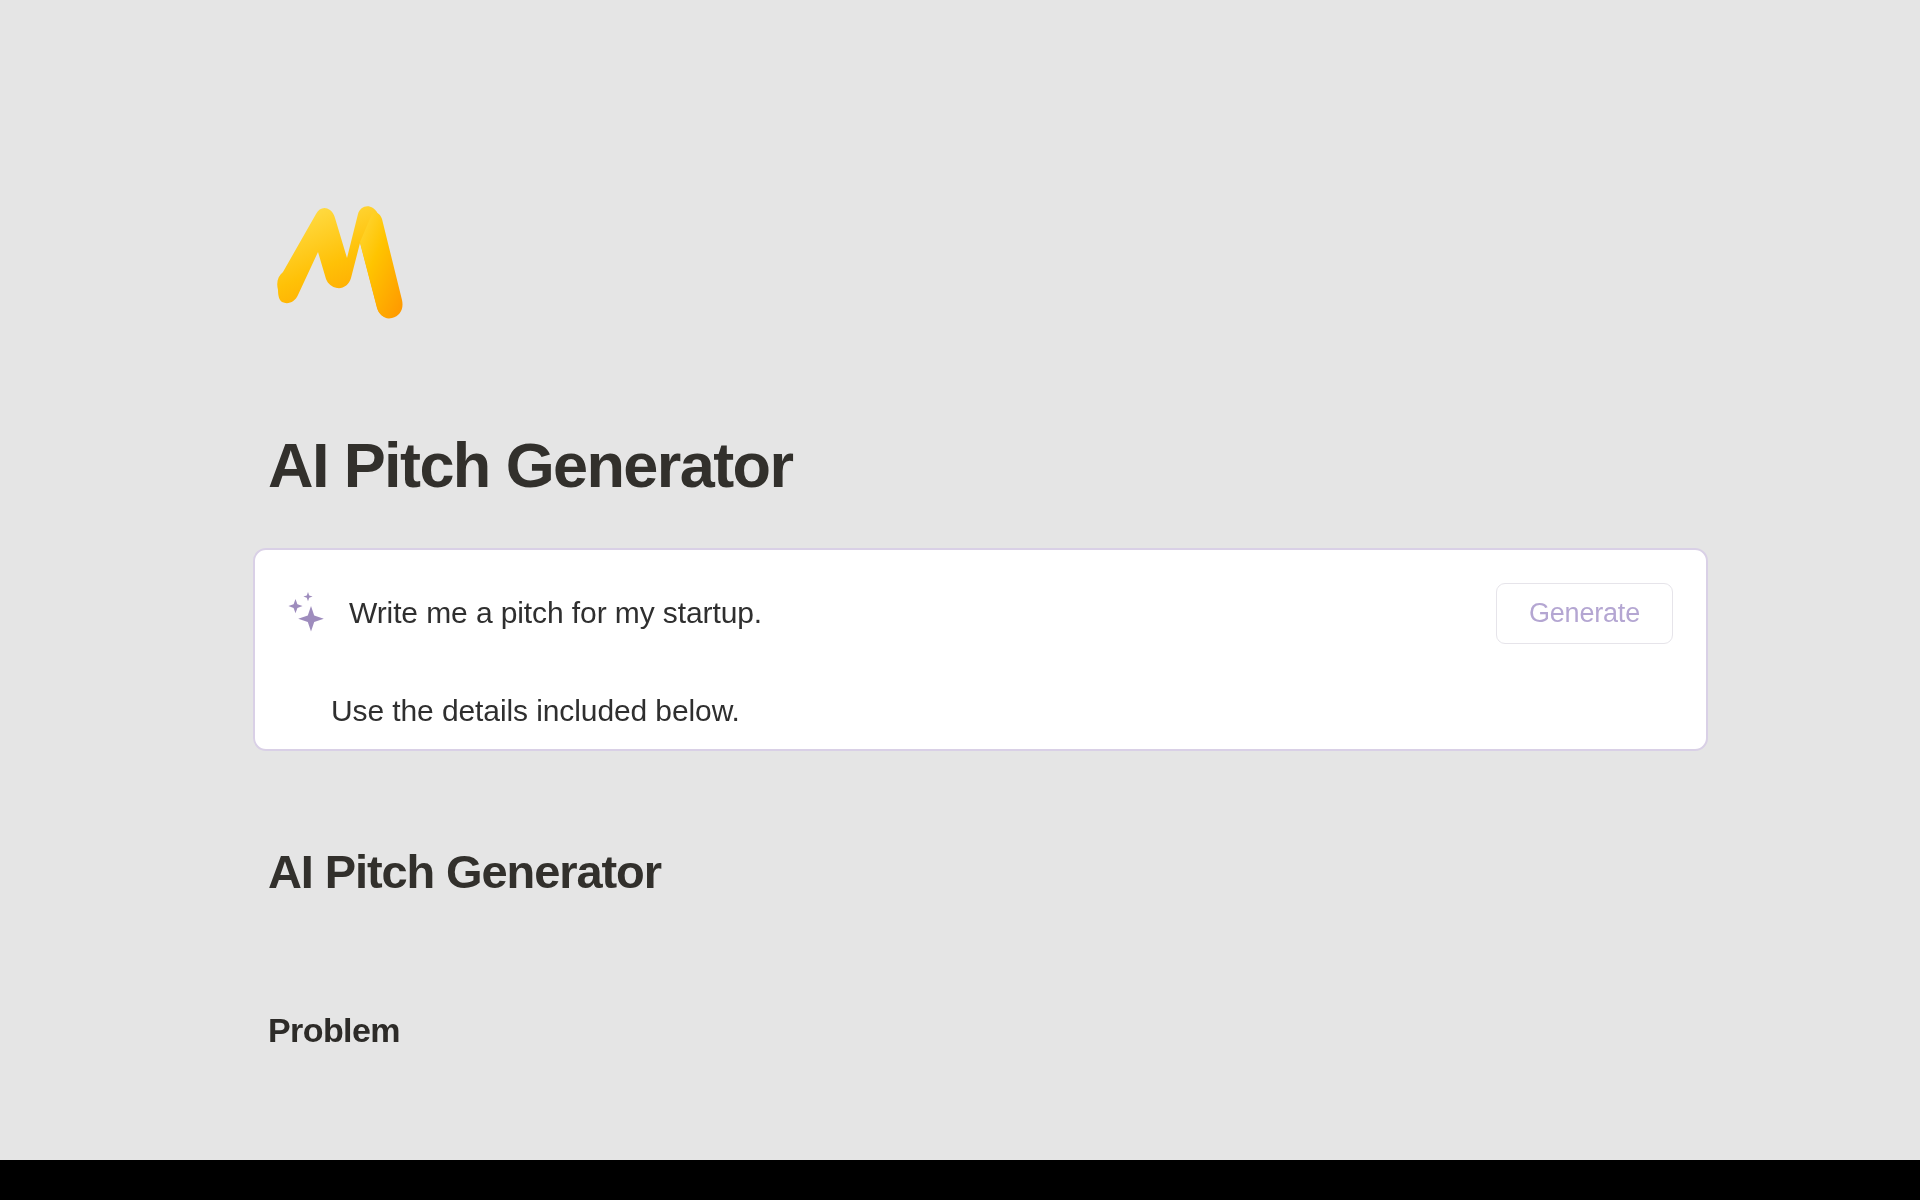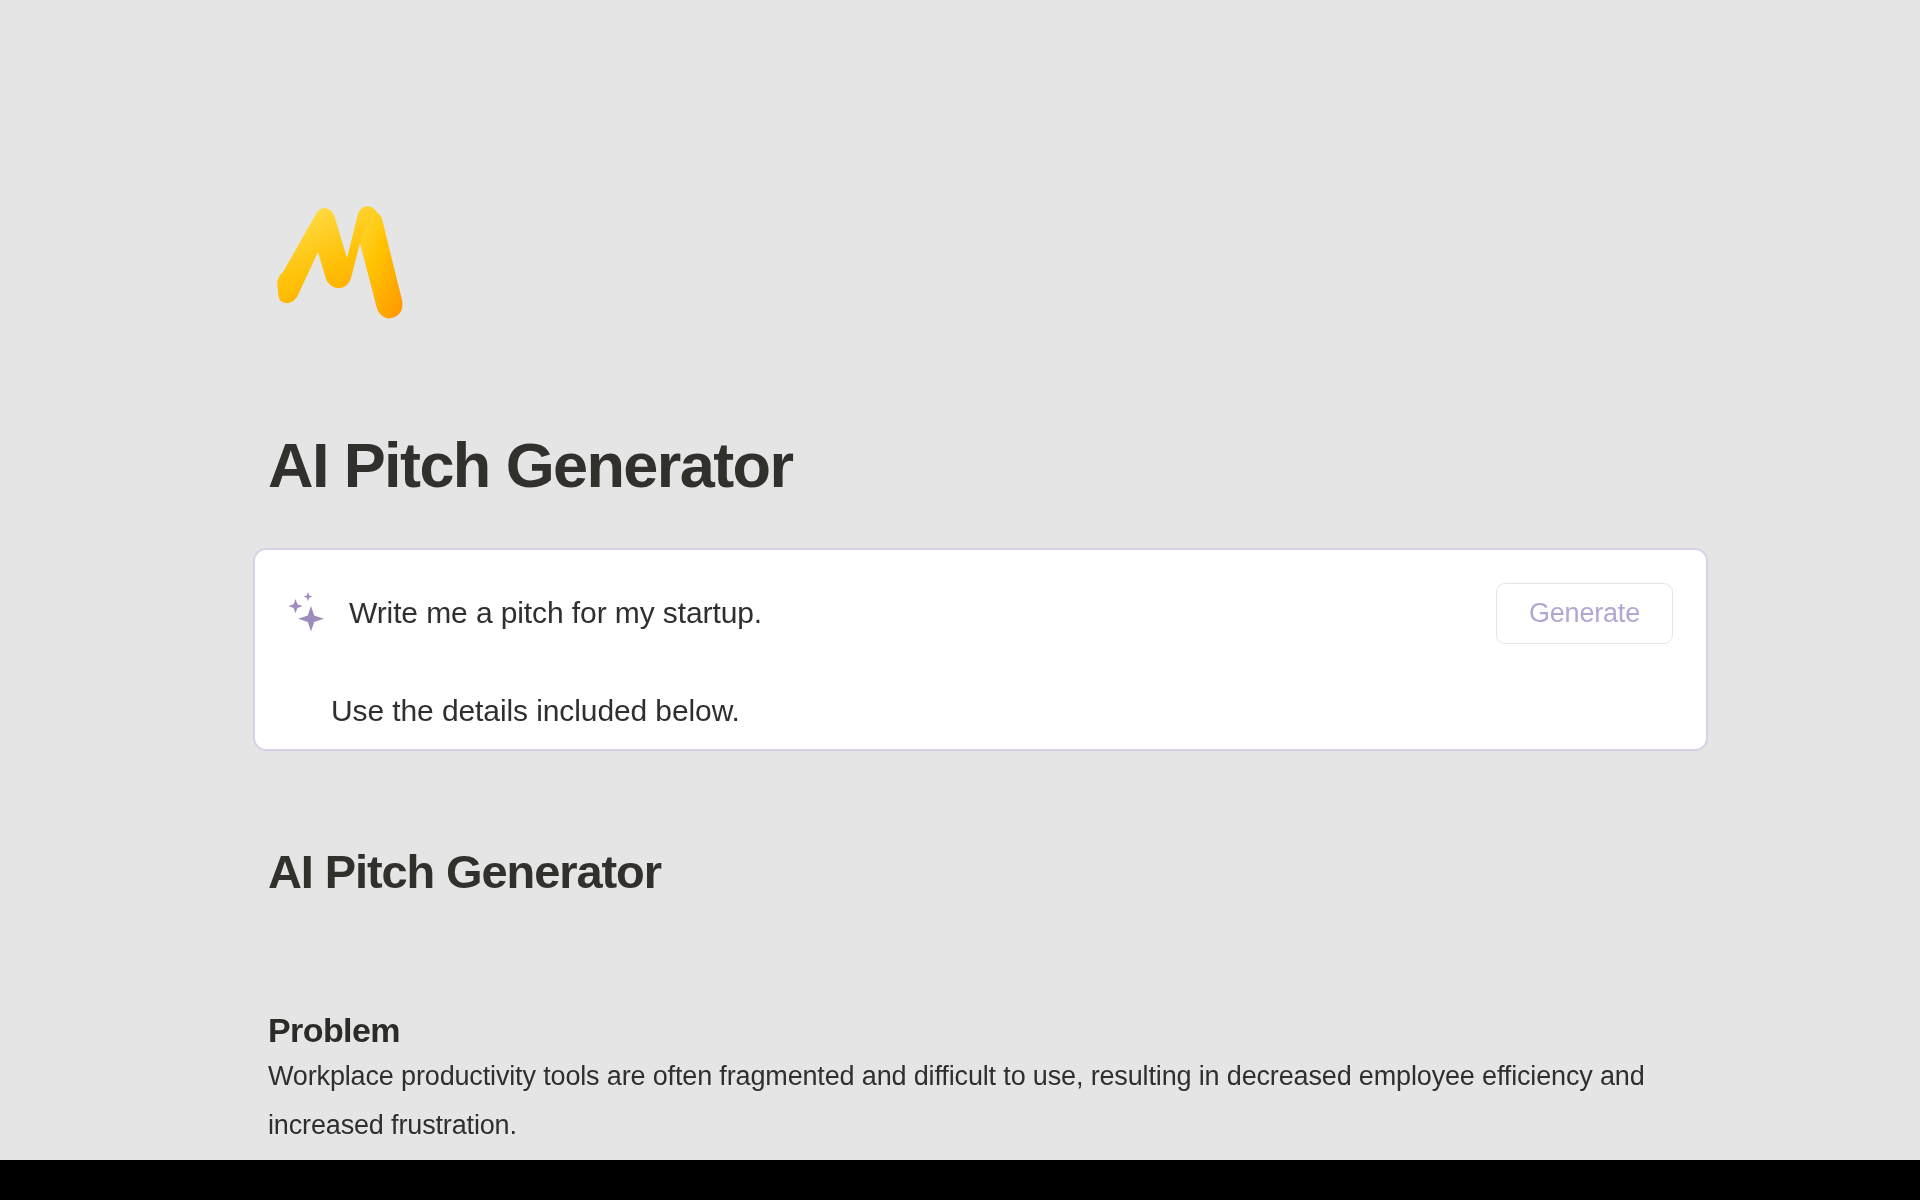--- a/index.html
+++ b/index.html
@@ -216,19 +216,18 @@
         <div class="prompt-line-2">Use the details included below.</div>
 
         <button class="generate-button">Generate</button>
       </div>
     </div>
 
     <h2 class="doc-title">AI Pitch Generator</h2>
 
     <h3 class="section-heading">Problem</h3>
 
-    <p class="section-body">Workplace productivity tools are often fragmented and difficult to use, resulting in decreased employee efficiency and increased frustration.</p>
 
   </div>
 
   <div class="bottom-bar"></div>
 
 </div>
 
 </body></html>

